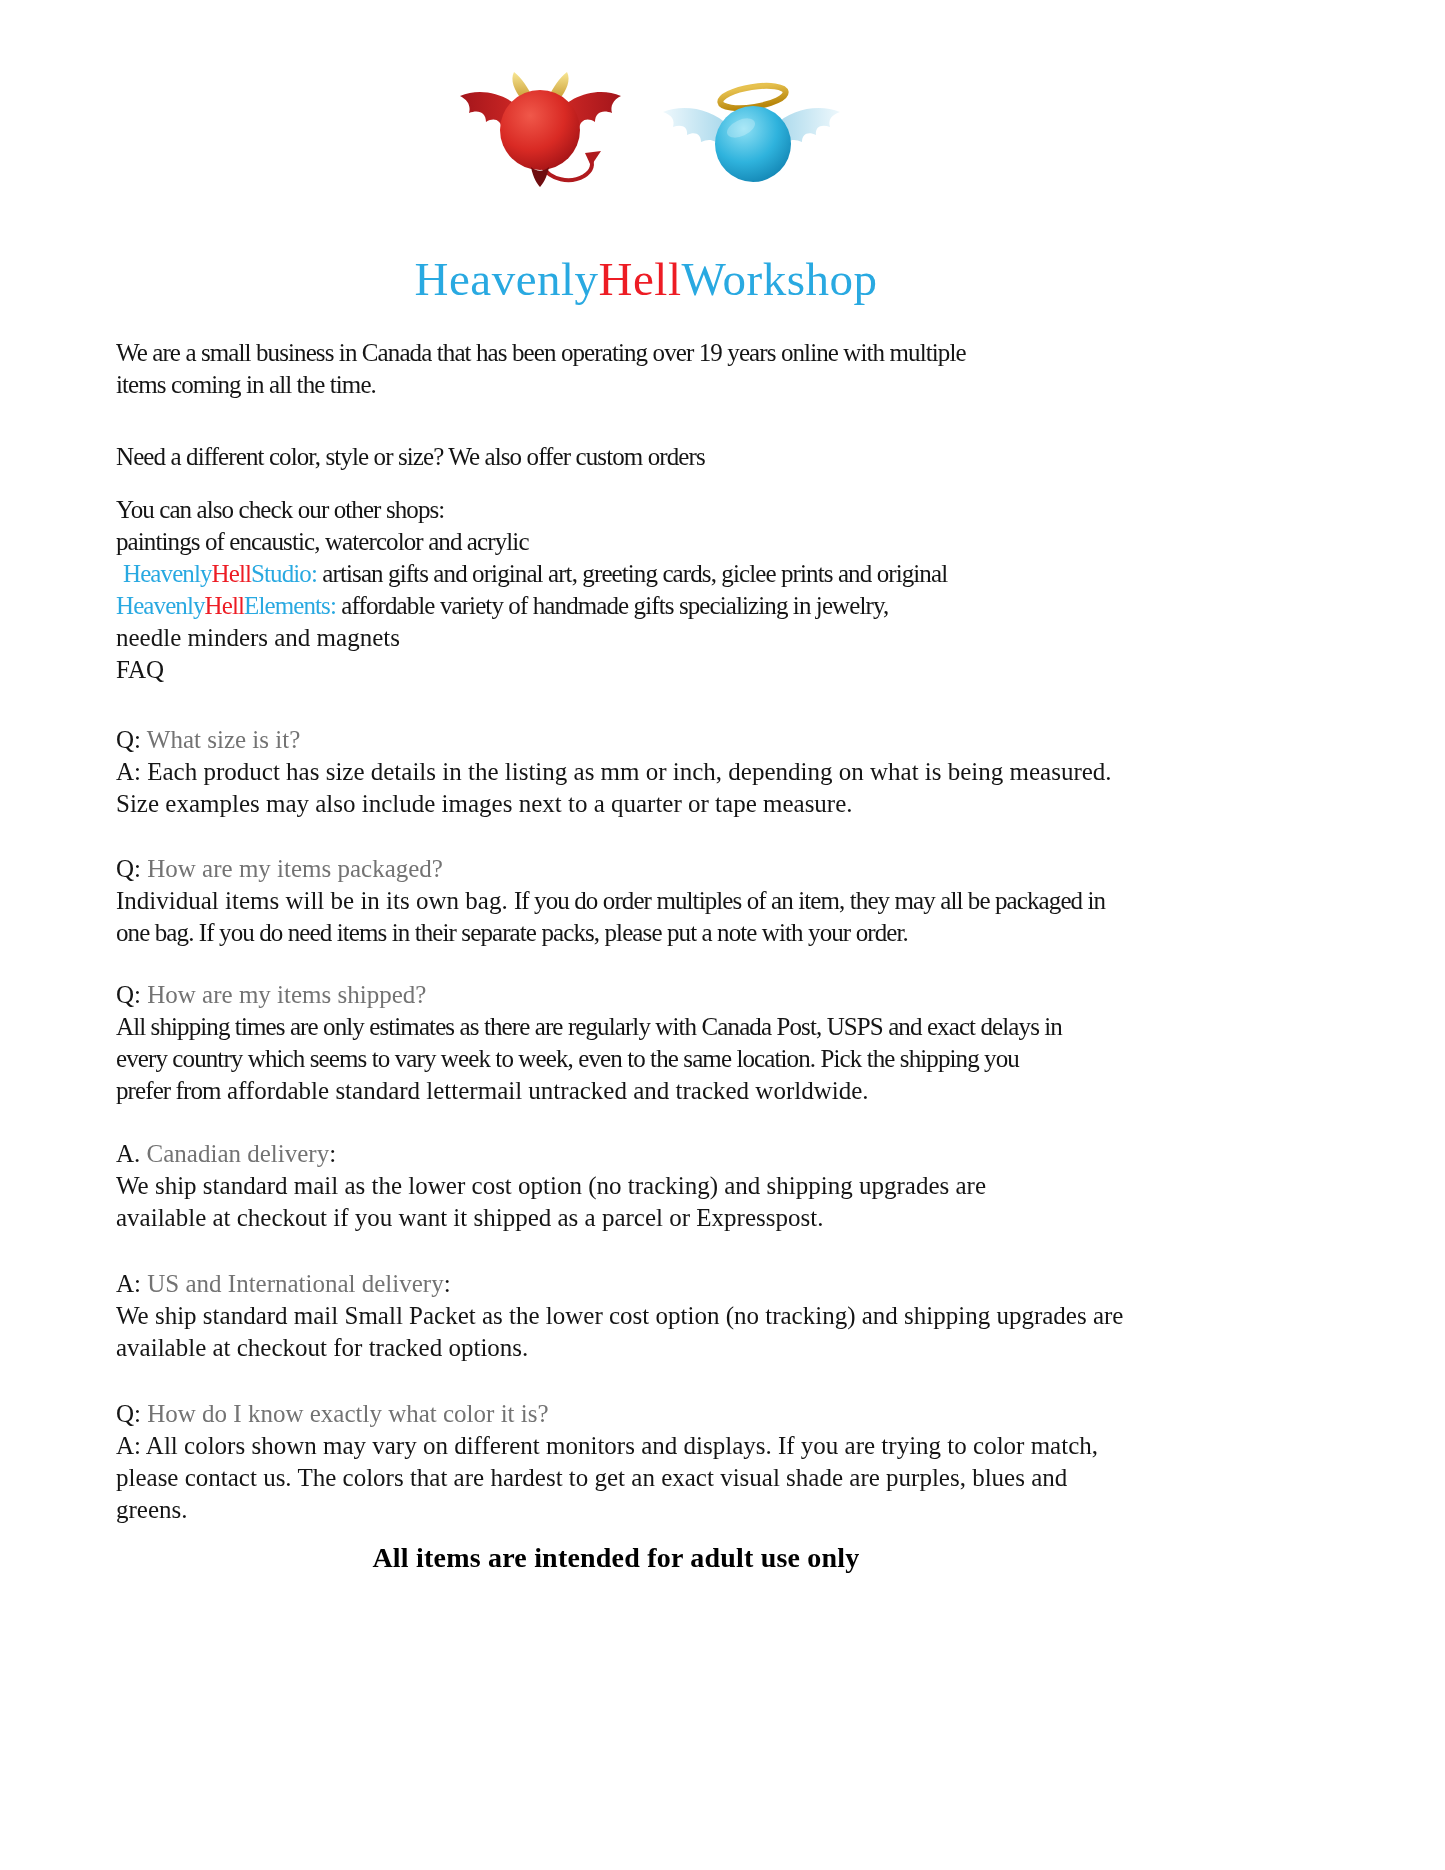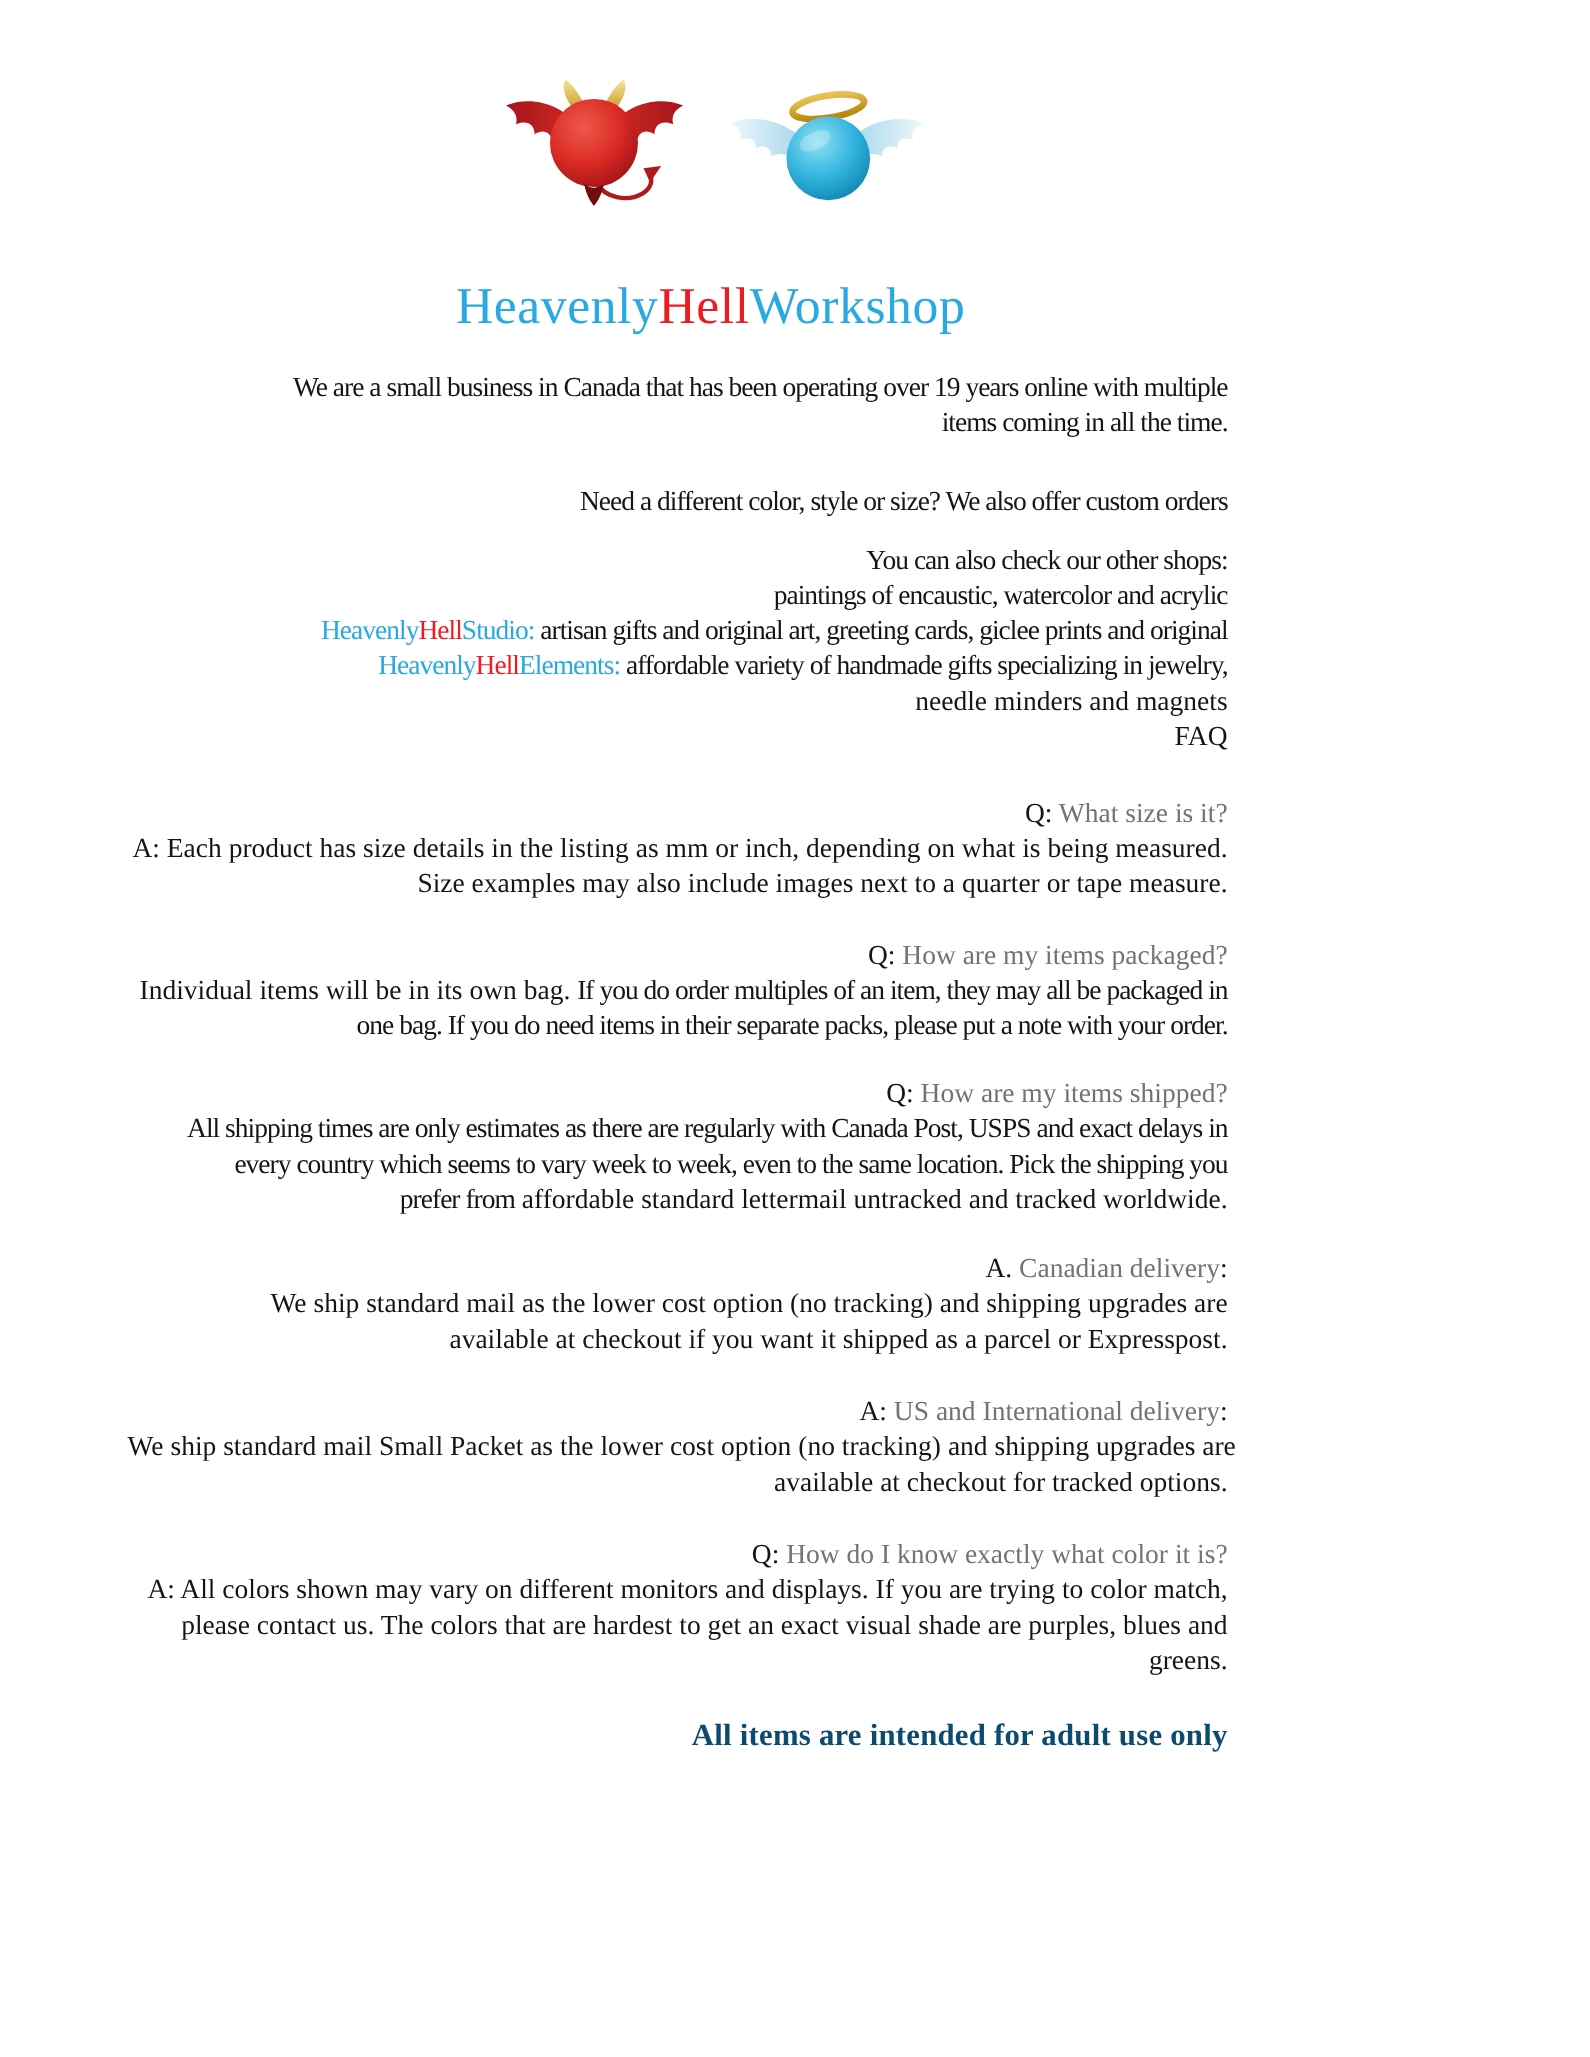--- a/index.html
+++ b/index.html
@@ -31,34 +31,34 @@
   }
   .t-blue{color:#29a9e1;}
   .t-red{color:#ed1c24;}
   .col{
     width:1000px;
     margin-left:116px;
     font-size:25px;
     line-height:32px;
   }
   .col .first{margin-top:30px;}
-  .ln{white-space:nowrap;text-align:right;}
+  .ln{white-space:nowrap;}
   .cond{letter-spacing:-0.9px;}
   .qred{color:#737373;}
   .brand-blue{color:#29a9e1;}
   .brand-red{color:#ed1c24;}
   .shop-link{cursor:pointer;}
   .footer{
-    margin-top:36px;
+    margin-top:16px;
     width:1000px;
     margin-left:116px;
-    text-align:right;
+    text-align:center;
     font-size:28px;
     font-weight:bold;
-    color:#0c4a6e;
+    color:#000000;
     letter-spacing:0.2px;
   }
 </style>
 </head>
 <body>
 
 <div class="page">
 
   <div class="logo-row">
 

